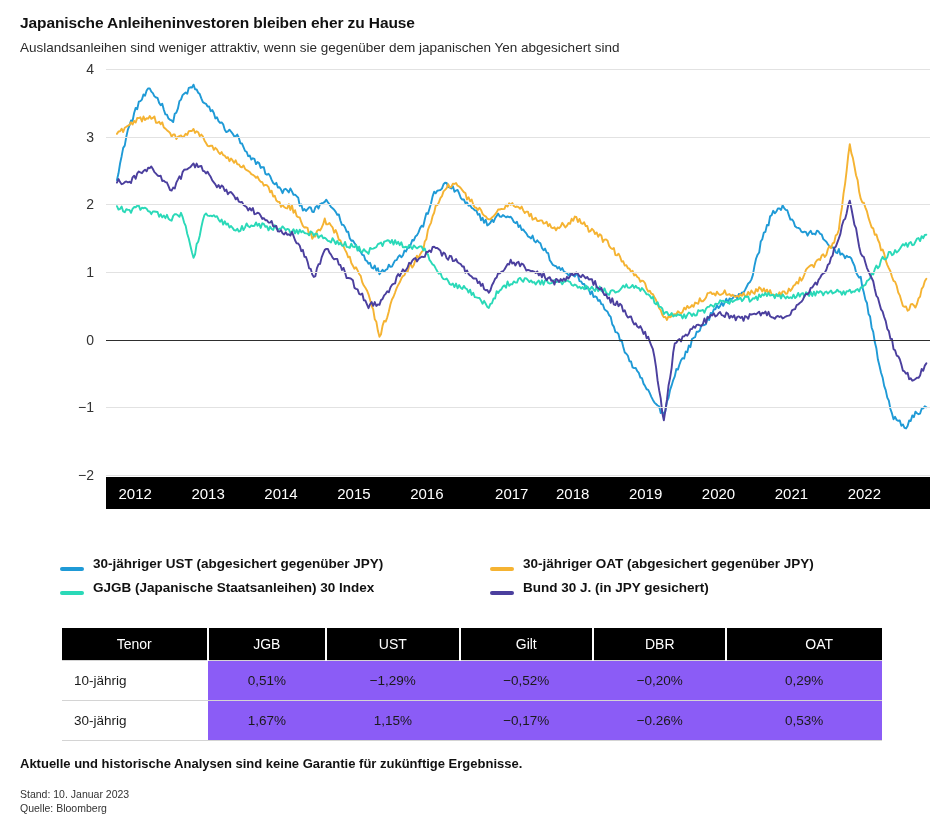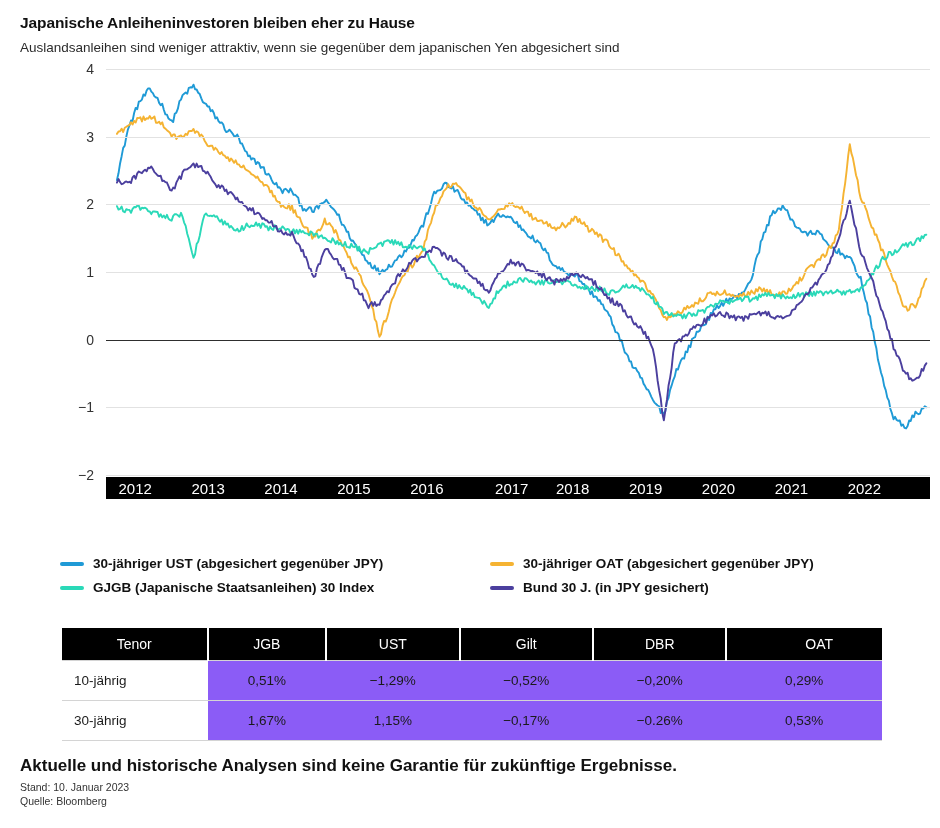--- a/index.html
+++ b/index.html
@@ -79,41 +79,41 @@
     left: 0;
     width: 100%;
     height: 1px;
     background: #2e2e2e;
   }
   .xaxis-band {
     position: absolute;
     left: 86px;
     top: 416px;
     width: 824px;
-    height: 22px;
+    height: 32px;
     background: #000000;
   }
   .xtick {
     position: absolute;
     top: 50%;
     transform: translate(-50%, -50%);
     color: #ffffff;
     font-size: 15px;
   }
   .legend {
     position: absolute;
     left: 60px;
     top: 556px;
     width: 860px;
     display: flex;
     flex-wrap: wrap;
   }
   .legend-item {
     display: flex;
-    align-items: center;
+    align-items: flex-end;
     width: 50%;
     margin-bottom: 9px;
   }
   .legend-swatch {
     width: 24px;
     height: 4px;
     border-radius: 2px;
     margin-right: 9px;
     flex: 0 0 auto;
   }
@@ -163,24 +163,24 @@
   table.data-table tr.row-top td {
     border-top: 1px solid #d4d4d4;
   }
   .footer {
     position: absolute;
     left: 20px;
     top: 756px;
     width: 900px;
   }
   .footer-bold {
-    font-size: 17px;
+    font-size: 13px;
     font-weight: bold;
     color: #111;
-    margin-bottom: 4px;
+    margin-bottom: 16px;
   }
   .footer-line {
     font-size: 10.5px;
     color: #333;
     line-height: 1.35;
   }
 </style>
 </head>
 <body>
 

